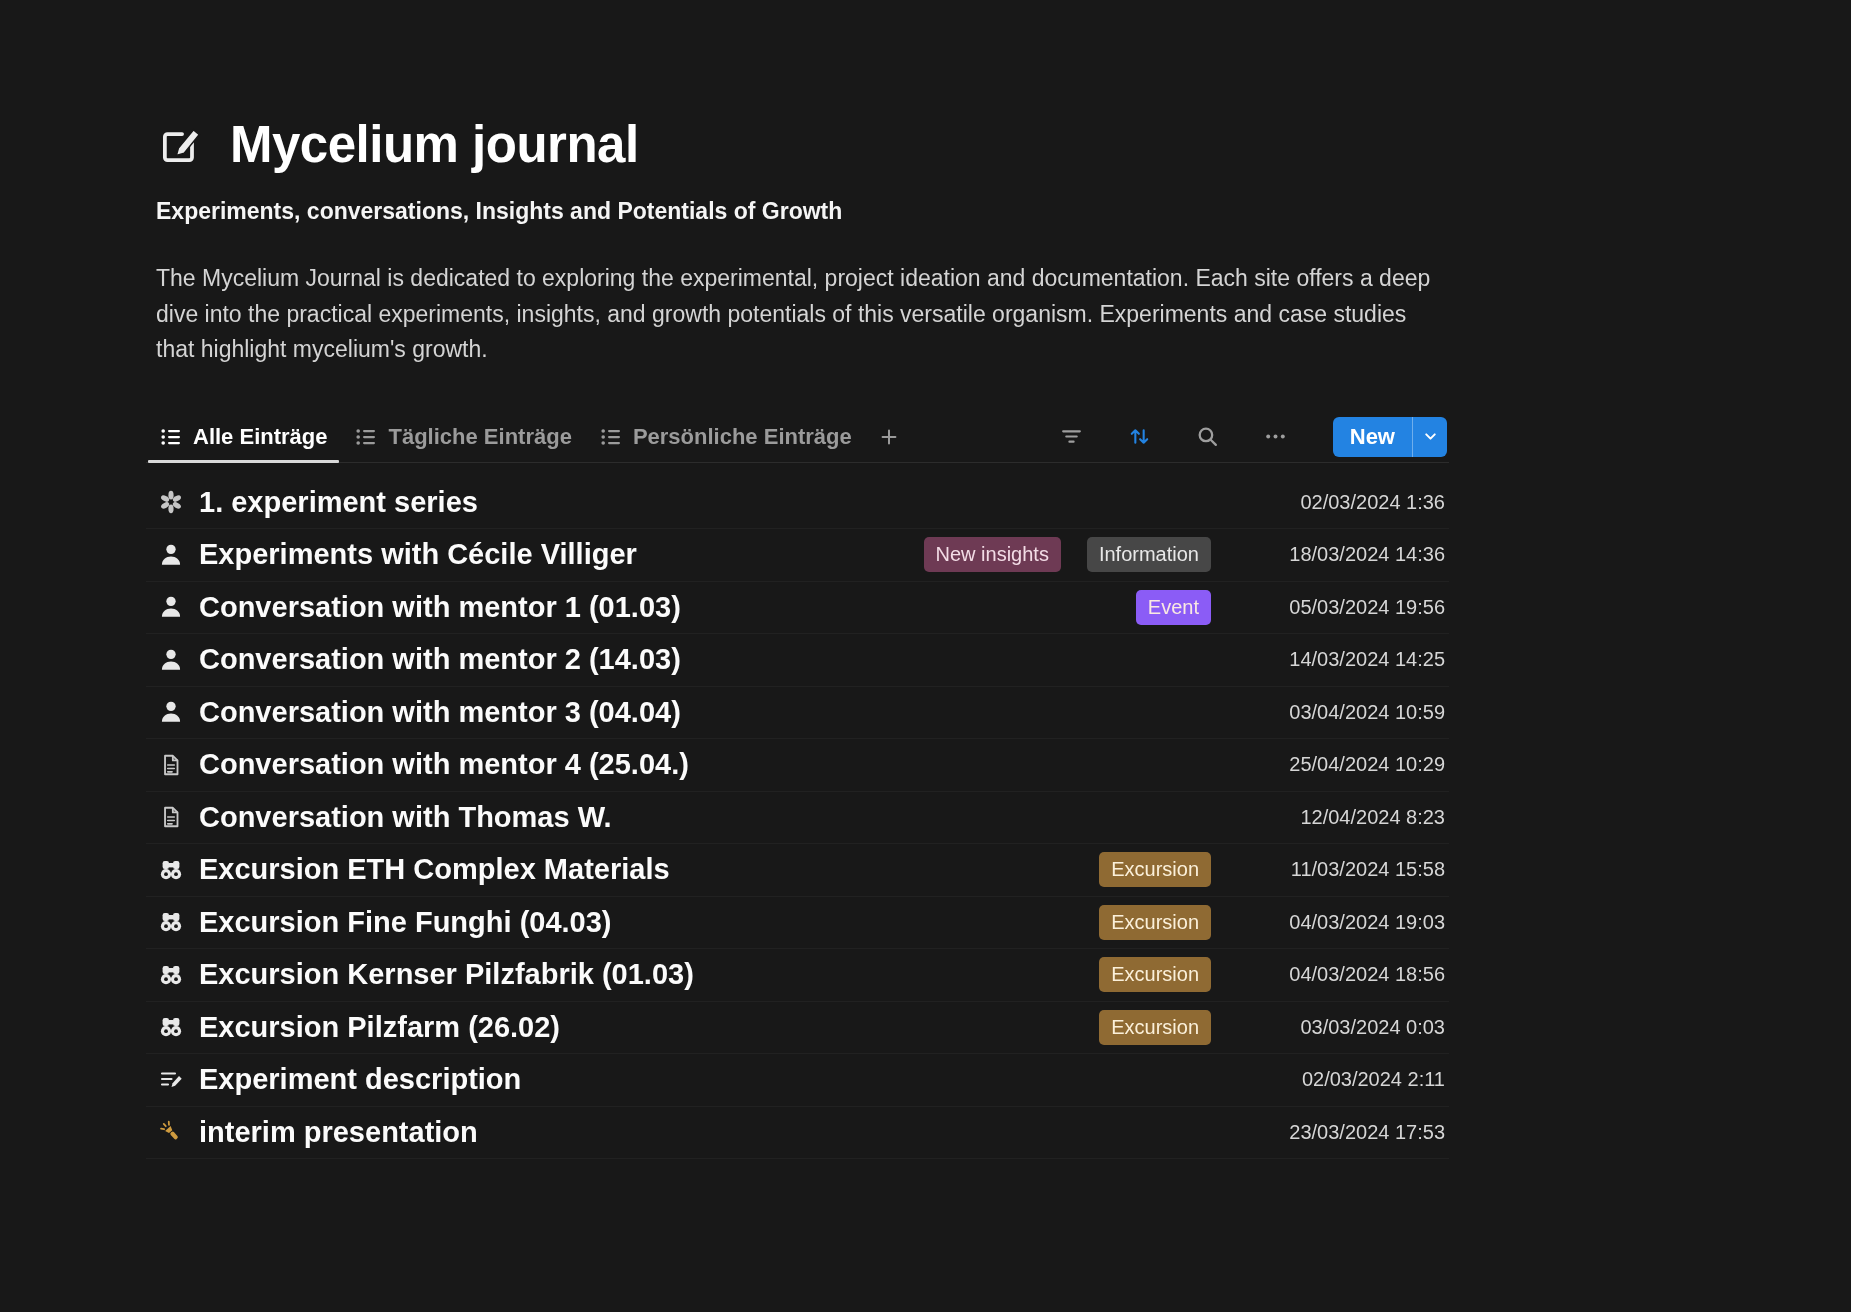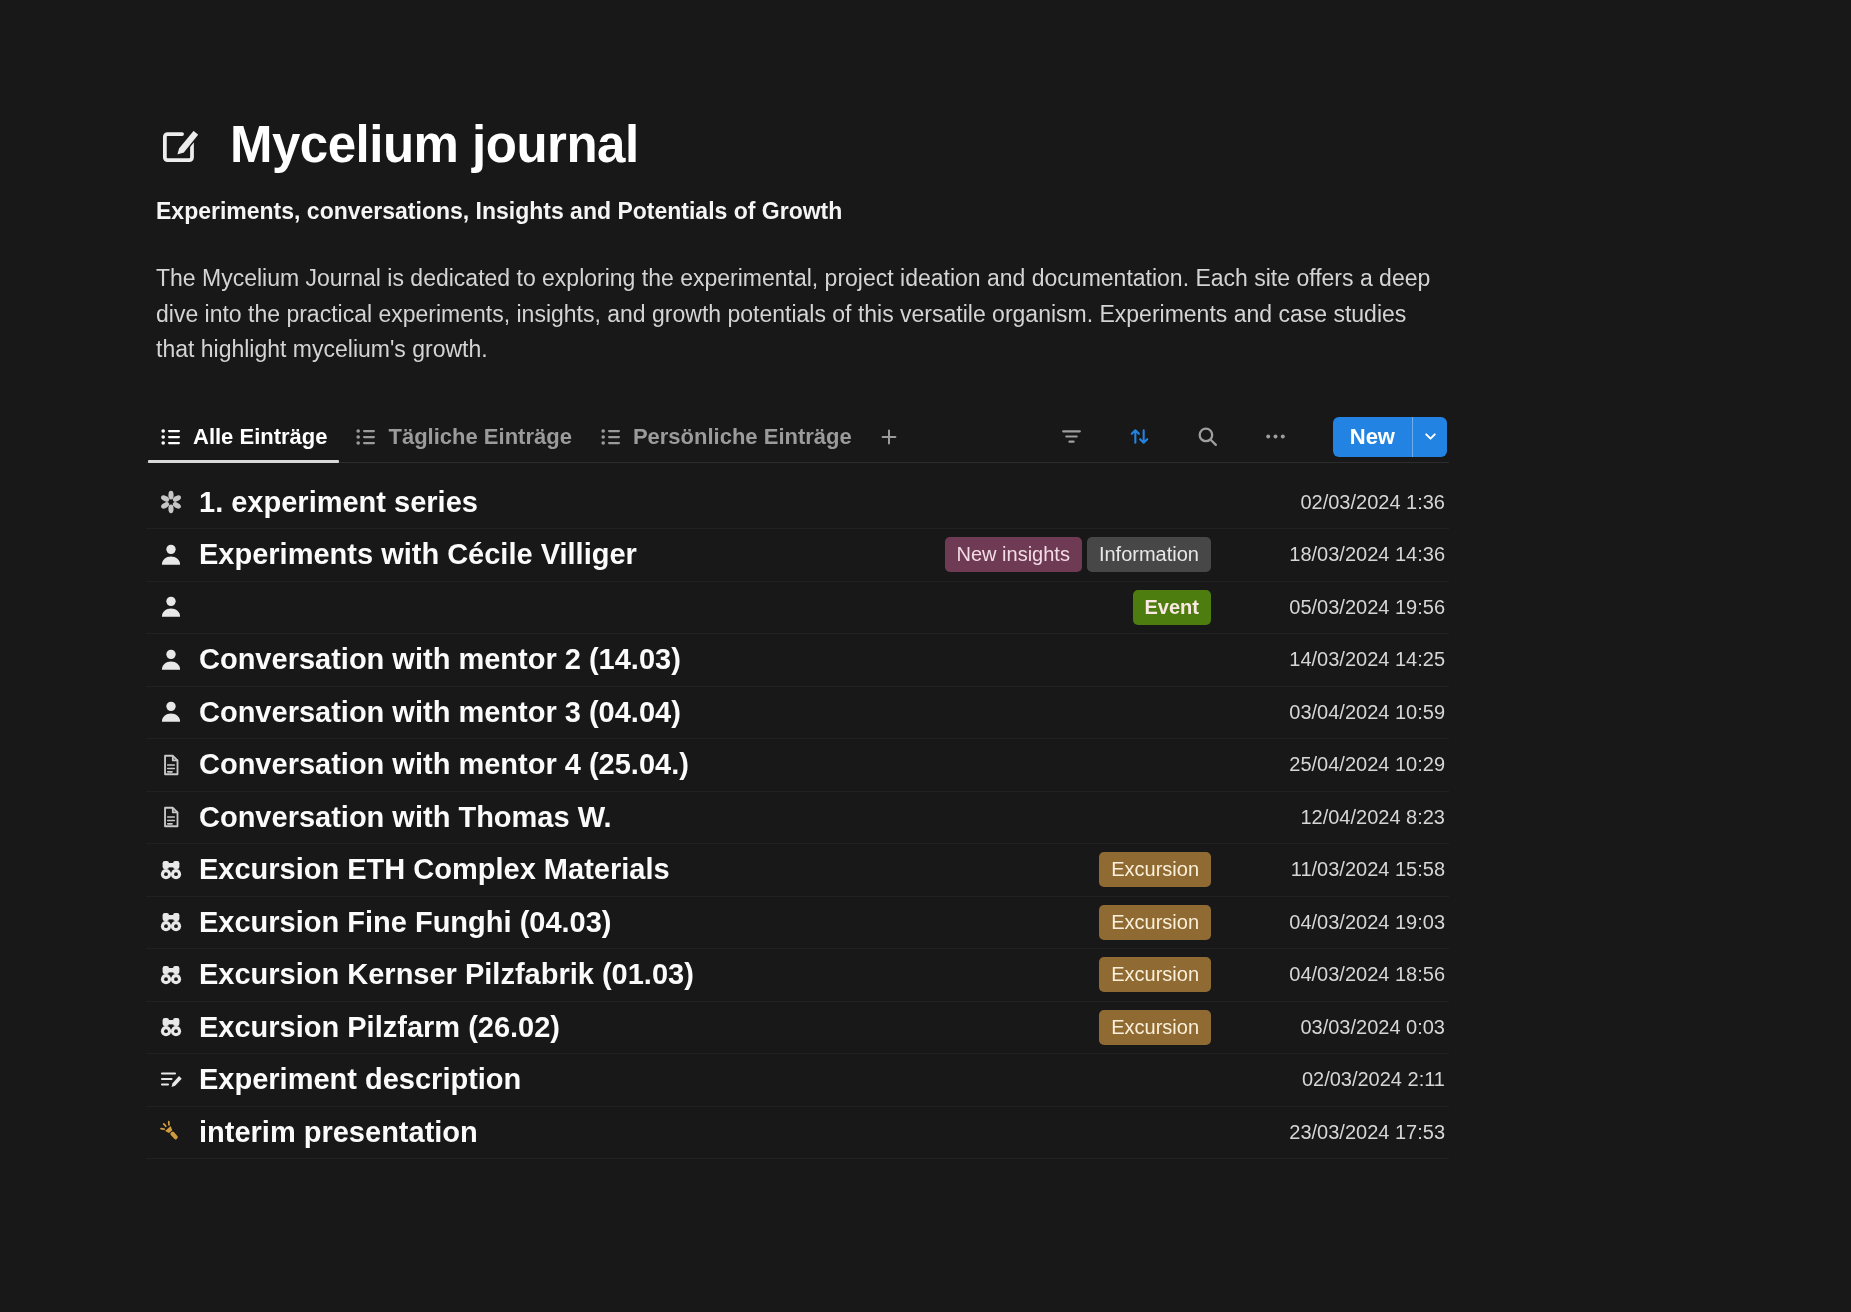--- a/index.html
+++ b/index.html
@@ -64,21 +64,21 @@
   .entries { margin-top:14px; }
   .entry-row {
     display:flex; align-items:center; height:52.5px;
     padding:0 4px 0 10px; border-bottom:1px solid rgba(255,255,255,0.04);
     cursor:pointer;
   }
   .row-icon { width:30px; flex:none; margin-right:13px; display:flex; align-items:center; justify-content:center; }
   .row-icon svg { width:26px; height:26px; display:block; }
   .row-title { font-size:29px; font-weight:600; color:#fbfbfb; white-space:nowrap; }
   .row-spacer { flex:1; }
-  .row-tags { display:flex; gap:5px; margin-right:24px; }
+  .row-tags { display:flex; gap:26px; margin-right:24px; }
   .tag {
     font-size:20px; line-height:1; padding:7px 12px 8px; border-radius:5px;
     white-space:nowrap; font-weight:400;
   }
   .row-date { width:210px; flex:none; text-align:right; font-size:20px; color:#d6d6d6; }
 </style>
 </head>
 <body>
 
 <div class="page">
@@ -242,23 +242,24 @@
   </div>
       <div class="entry-row">
     <span class="row-icon">
           <span>
     <svg viewBox="0 0 24 24" fill="#e8e8e8">
       <circle cx="12" cy="6.8" r="4.3"></circle>
       <path d="M3.6 21c0-4.7 3.8-7.6 8.4-7.6s8.4 2.9 8.4 7.6z"></path>
     </svg>
   </span>
         </span>
-    <span class="row-spacer"></span>
-    <span class="row-tags">
-          <span class="tag" style="background: #4d7c0f; color: rgb(250, 233, 226); font-weight: bold;">Event</span>
+    <span class="row-title">Conversation with mentor 1 (01.03)</span>
+    <span class="row-spacer"></span>
+    <span class="row-tags">
+          <span class="tag" style="background: #8b5cf6; color: rgb(250, 233, 226);">Event</span>
         </span>
     <span class="row-date">05/03/2024 19:56</span>
   </div>
       <div class="entry-row">
     <span class="row-icon">
           <span>
     <svg viewBox="0 0 24 24" fill="#e8e8e8">
       <circle cx="12" cy="6.8" r="4.3"></circle>
       <path d="M3.6 21c0-4.7 3.8-7.6 8.4-7.6s8.4 2.9 8.4 7.6z"></path>
     </svg>

